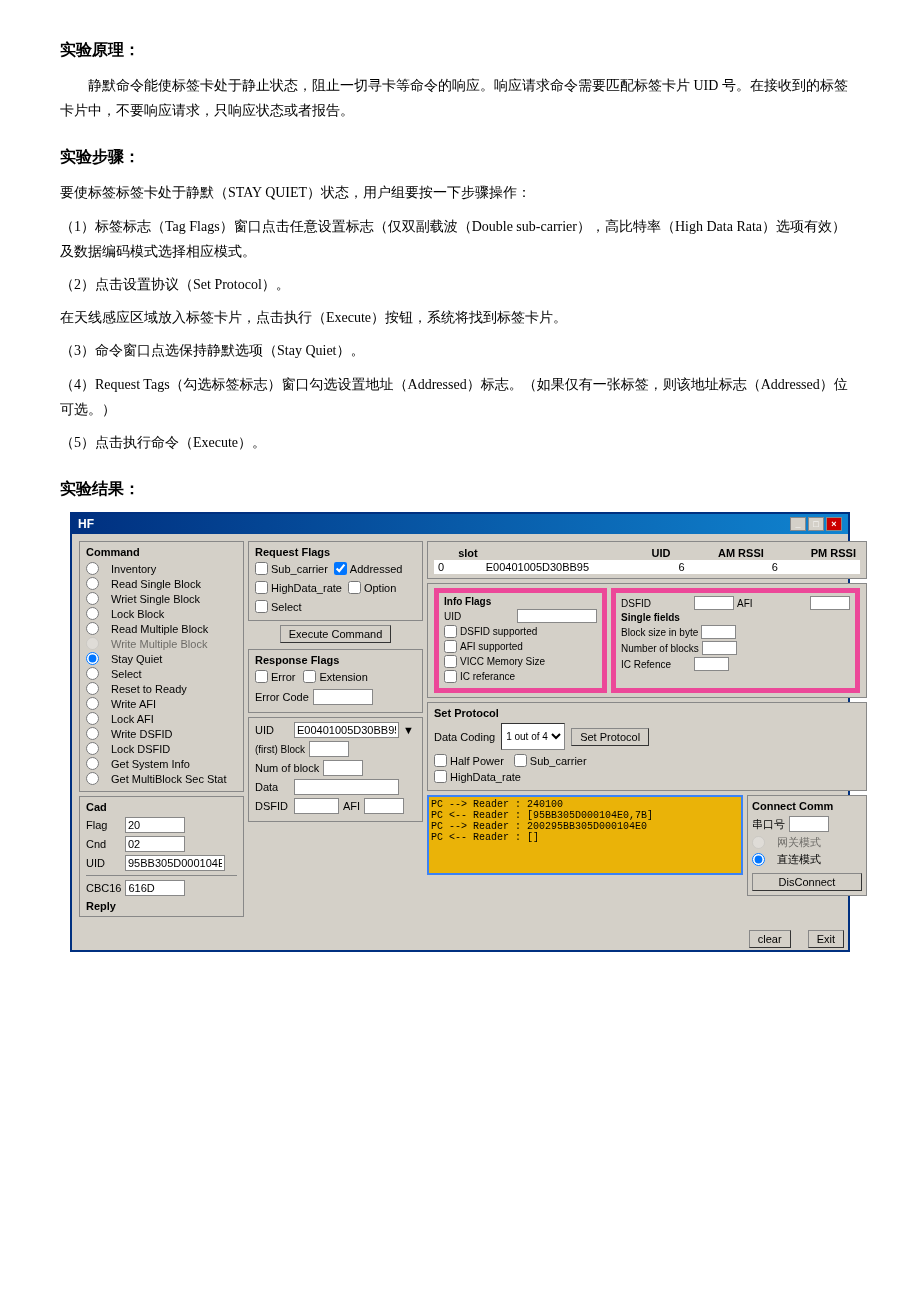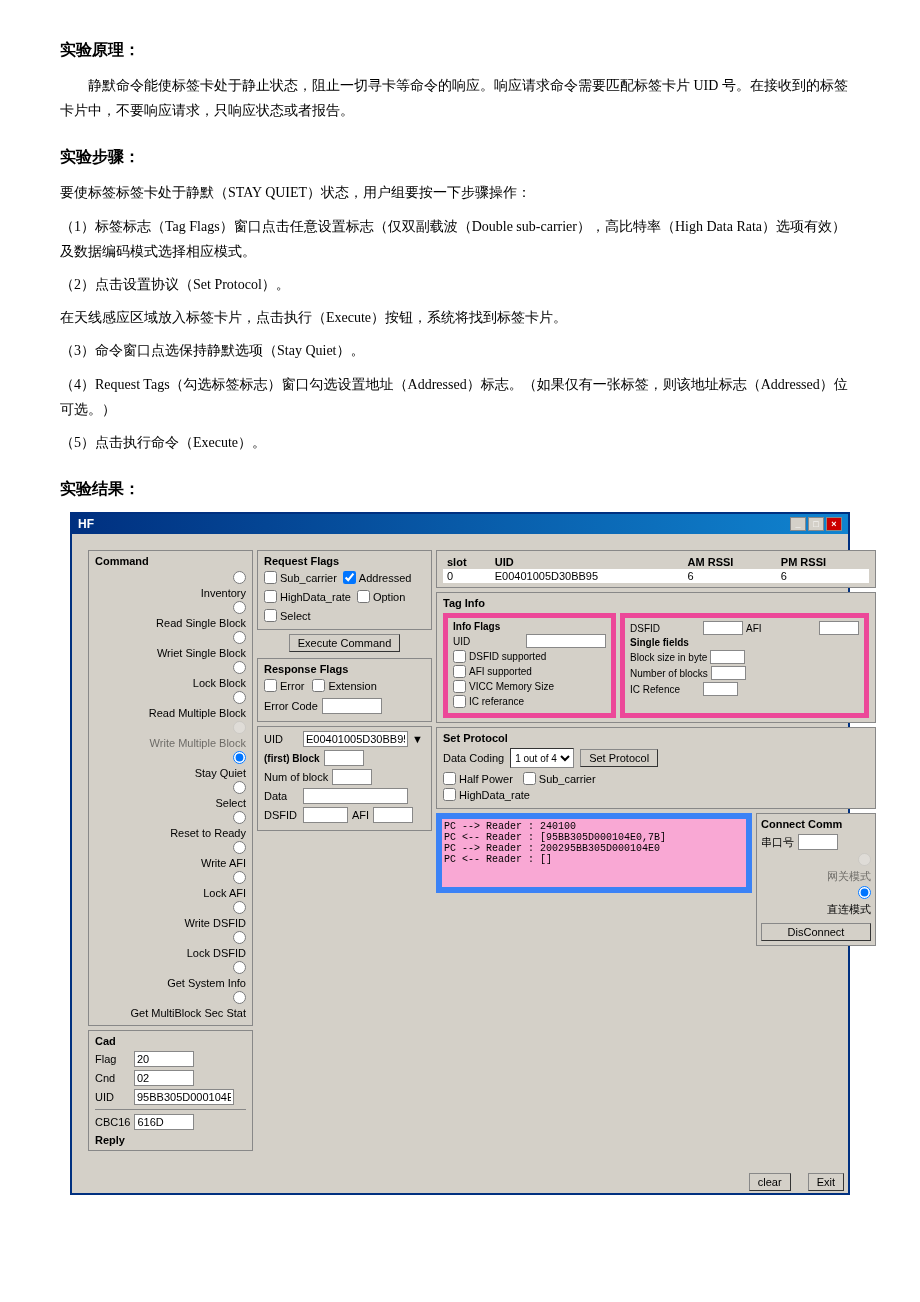--- a/index.html
+++ b/index.html
@@ -45,21 +45,21 @@
     .title-btn {
       width: 16px; height: 14px;
       background: #d4d0c8;
       border: 1px solid #888;
       font-size: 9px;
       display: flex; align-items: center; justify-content: center;
       cursor: pointer;
     }
     .app-body {
       display: flex;
-      padding: 16px;
+      padding: 7px;
       gap: 4px;
     }
     
     .left-col {
       width: 165px;
       flex-shrink: 0;
     }
     .group-box {
       border: 1px solid #888;
       padding: 4px 6px;
@@ -67,22 +67,22 @@
       position: relative;
       background: #d4d0c8;
     }
     .group-title {
       font-size: 11px;
       font-weight: bold;
       margin-bottom: 4px;
       color: #000;
     }
     .radio-item {
-      display: flex; align-items: flex-end; gap: 3px;
-      margin-bottom: 2px; font-size: 11px; flex-direction: column;
+      display: flex; align-items: center; gap: 12px;
+      margin-bottom: 2px; font-size: 11px;
     }
     .radio-item input[type=radio] { margin: 0; }
     .field-row {
       display: flex; align-items: center; gap: 4px;
       margin-bottom: 3px; font-size: 11px;
     }
     .field-label { white-space: nowrap; min-width: 35px; }
     .field-input {
       border: 1px solid #888;
       background: #fff;
@@ -112,21 +112,21 @@
       cursor: pointer;
       display: inline-block;
     }
     
     .data-table {
       width: 100%;
       border-collapse: collapse;
       font-size: 11px;
     }
     .data-table th {
-      text-align: left;
+      text-align: right;
       font-weight: bold;
       padding: 1px 4px;
       background: #d4d0c8;
     }
     .data-table td {
       padding: 1px 4px;
       background: #fff;
     }
     .data-table tr:first-child td { background: #d4d0c8; }
     .tag-info-grid {
@@ -147,42 +147,42 @@
     .inline-field label { white-space: nowrap; font-size: 10px; min-width: 70px; }
     .small-input {
       border: 1px solid #888;
       background: #fff;
       height: 14px;
       width: 60px;
       font-size: 10px;
       padding: 0 1px;
     }
     .log-area {
-      background: #f9a8d4;
-      border: 6px solid #3b82f6;
+      background: #eab308;
+      border: 2px solid #3b82f6;
       height: 80px;
       overflow-y: auto;
       font-size: 10px;
       padding: 2px;
       font-family: "Courier New", monospace;
     }
     .bottom-row {
       display: flex;
       gap: 4px;
       margin-top: 4px;
     }
     .connect-box {
       width: 120px;
       border: 1px solid #888;
       padding: 4px;
       background: #d4d0c8;
     }
     .connect-title { font-weight: bold; font-size: 11px; margin-bottom: 4px; }
     select.small-select {
-      height: 20px;
+      height: 27px;
       font-size: 10px;
       border: 1px inset #888;
       background: #fff;
     }
     .separator { border-top: 1px solid #888; margin: 4px 0; }
     .app-bottom {
       display: flex;
       justify-content: flex-end;
       padding: 2px 4px;
       gap: 17px;
@@ -364,21 +364,21 @@
           </div>
         </div>
 
         <div class="group-box">
           <div class="field-row">
             <span class="field-label">UID</span>
             <input class="field-input" style="width: 105px;" value="E00401005D30BB95">
             <span>▼</span>
           </div>
           <div class="field-row">
-            <span class="field-label" style="font-size:10px;font-weight:bold;">(first) Block</span>
+            <span class="field-label" style="font-size:10px;">(first) Block</span>
             <input class="field-input" style="width: 40px;">
           </div>
           <div class="field-row">
             <span class="field-label">Num of block</span>
             <input class="field-input" style="width: 40px;">
           </div>
           <div class="field-row">
             <span class="field-label">Data</span>
             <input class="field-input" style="width: 105px;">
           </div>
@@ -406,21 +406,20 @@
                 <td>0</td>
                 <td>E00401005D30BB95</td>
                 <td>6</td>
                 <td>6</td>
               </tr>
             </thead>
           </table>
         </div>
 
         <div class="group-box">
-          <div class="group-title">Tag Info</div>
           <div class="tag-info-grid">
 
             <div class="tag-sub-box">
               <div class="tag-sub-title">Info Flags</div>
               <div class="inline-field">
                 <label>UID</label>
                 <input class="small-input" style="width: 80px;">
               </div>
               <div class="inline-field">
                 <input type="checkbox" style="">

